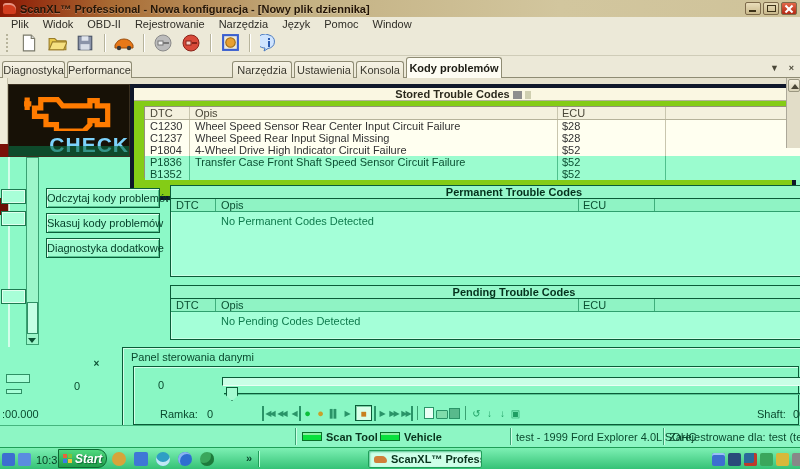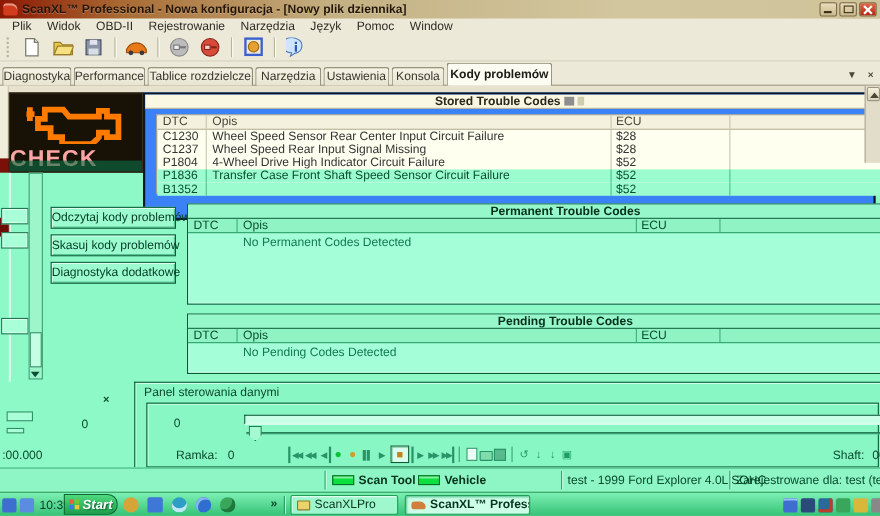--- a/index.html
+++ b/index.html
@@ -48,26 +48,26 @@
 
   
   .zone-top { left:0; top:78px; width:800px; height:70px; background:#e6e2ce; }
   .zone-green { left:0; top:148px; width:800px; height:299px; background:#8cf9c7; }
   .left-strip { left:0; top:78px; width:8px; height:70px; background:#f0edda; border-right:1px solid #c6c2aa; }
   .maroon-a { left:0; top:144px; width:10px; height:13px; background:#7a1008; }
   .maroon-b { left:0; top:198px; width:9px; height:17px; background:#6b0d05; }
 
   
   .check-tile { left:8px; top:84px; width:122px; height:73px; background:#171106; overflow:hidden; border:1px solid #3a3020; }
-  .check-word { position:absolute; left:0; right:0; bottom:1px; text-align:left;
-    font-size:21px; font-weight:bold; letter-spacing:1px; color:#fca5a5; line-height:21px; }
+  .check-word { position:absolute; left:0; right:0; bottom:1px; text-align:right;
+    font-size:21px; font-weight:bold; letter-spacing:1px; color:#7dd3fc; line-height:21px; }
   .check-tint { position:absolute; left:0; bottom:0; width:122px; height:10px; background:rgba(10,110,66,.62); }
 
   
-  .stored-panel { left:130px; top:84px; width:666px; height:116px; background:#3b82f6; border:2px solid #0f172a; }
+  .stored-panel { left:130px; top:84px; width:666px; height:116px; background:#84cc16; border:4px solid #0f172a; }
   .stored-title { position:absolute; left:0; top:0; width:100%; height:13px; background:#faf7e2;
     border-bottom:1px solid #b5b29a; text-align:center; font-weight:bold; color:#2b2a1e; line-height:13px; }
   .glitch { display:inline-block; height:8px; vertical-align:middle; margin-left:3px; }
   .glitch.g1 { width:9px; background:#8e8e8e; } .glitch.g2 { width:6px; background:#cfcfb0; }
   .stbl { position:absolute; left:10px; top:18px; width:660px; height:72px; border:1px solid #94917a; background:#fffff0; }
   .strow { position:relative; width:100%; height:12px; line-height:12px; white-space:nowrap; }
   .strow.hdr { height:13px; line-height:13px; background:#f4f1de; border-bottom:1px solid #b5b29a; color:#4a4738; }
   .strow .c-dtc { position:absolute; left:5px; width:40px; }
   .strow .c-desc { position:absolute; left:50px; width:360px; overflow:hidden; }
   .strow .c-ecu { position:absolute; left:417px; width:100px; }
@@ -271,23 +271,20 @@
   </div>
 
   <div class="abs tabrow">
     <div class="baseline"></div>
     <div class="tab" style="left:2px;width:63px">
         <span>Diagnostyka</span>
       </div>
     <div class="tab" style="left:67px;width:65px">
         <span>Performance</span>
       </div>
-    <div class="tab" style="left:134px;width:96px">
-        <span>Tablice rozdzielcze</span>
-      </div>
     <div class="tab" style="left:232px;width:60px">
         <span>Narzędzia</span>
       </div>
     <div class="tab" style="left:294px;width:60px">
         <span>Ustawienia</span>
       </div>
     <div class="tab" style="left:356px;width:48px">
         <span>Konsola</span>
       </div>
     <div class="tab active" style="left:406px;width:96px">
@@ -496,24 +493,20 @@
       </span>
       <span class="start-label">Start</span>
     </div>
     <div class="ql-icon" style="left:112px;background:#d7a43a"></div>
     <div class="ql-icon" style="left:134px;background:#3f77d6;border-radius:2px"></div>
     <div class="ql-icon" style="left:156px;background:#2f9ec4;box-shadow:inset 0 -4px 0 #bfe8f4"></div>
     <div class="ql-icon" style="left:178px;background:#2f6fd0;box-shadow:inset 2px 2px 0 #8ab4f0"></div>
     <div class="ql-icon" style="left:200px;background:#3aa65c;box-shadow:inset -3px -3px 0 #1d7a3c"></div>
     <span class="tb-chev">»</span>
     <div class="tb-div"></div>
-    <div class="task-btn" style="left:264px;width:98px">
-      <span class="task-mini-folder"></span>
-      <span>ScanXLPro</span>
-    </div>
     <div class="task-btn active" style="left:368px;width:114px">
       <span class="task-mini-car"></span>
       <span>ScanXL™ Professional...</span>
     </div>
     <div class="tray-icon" style="left:712px;top:5px;background:#3d6ed0;box-shadow:inset 0 2px 0 #9ac0f4"></div>
     <div class="tray-icon" style="left:728px;top:5px;background:#2a4a7a"></div>
     <div class="tray-icon" style="left:744px;top:5px;background:#2a6a9a;box-shadow:inset -3px -3px 0 #c03a2a"></div>
     <div class="tray-icon" style="left:760px;top:5px;background:#3aa65c"></div>
     <div class="tray-icon" style="left:776px;top:5px;background:#d8b83a"></div>
     <div class="tray-icon" style="left:792px;top:5px;background:#888"></div>

